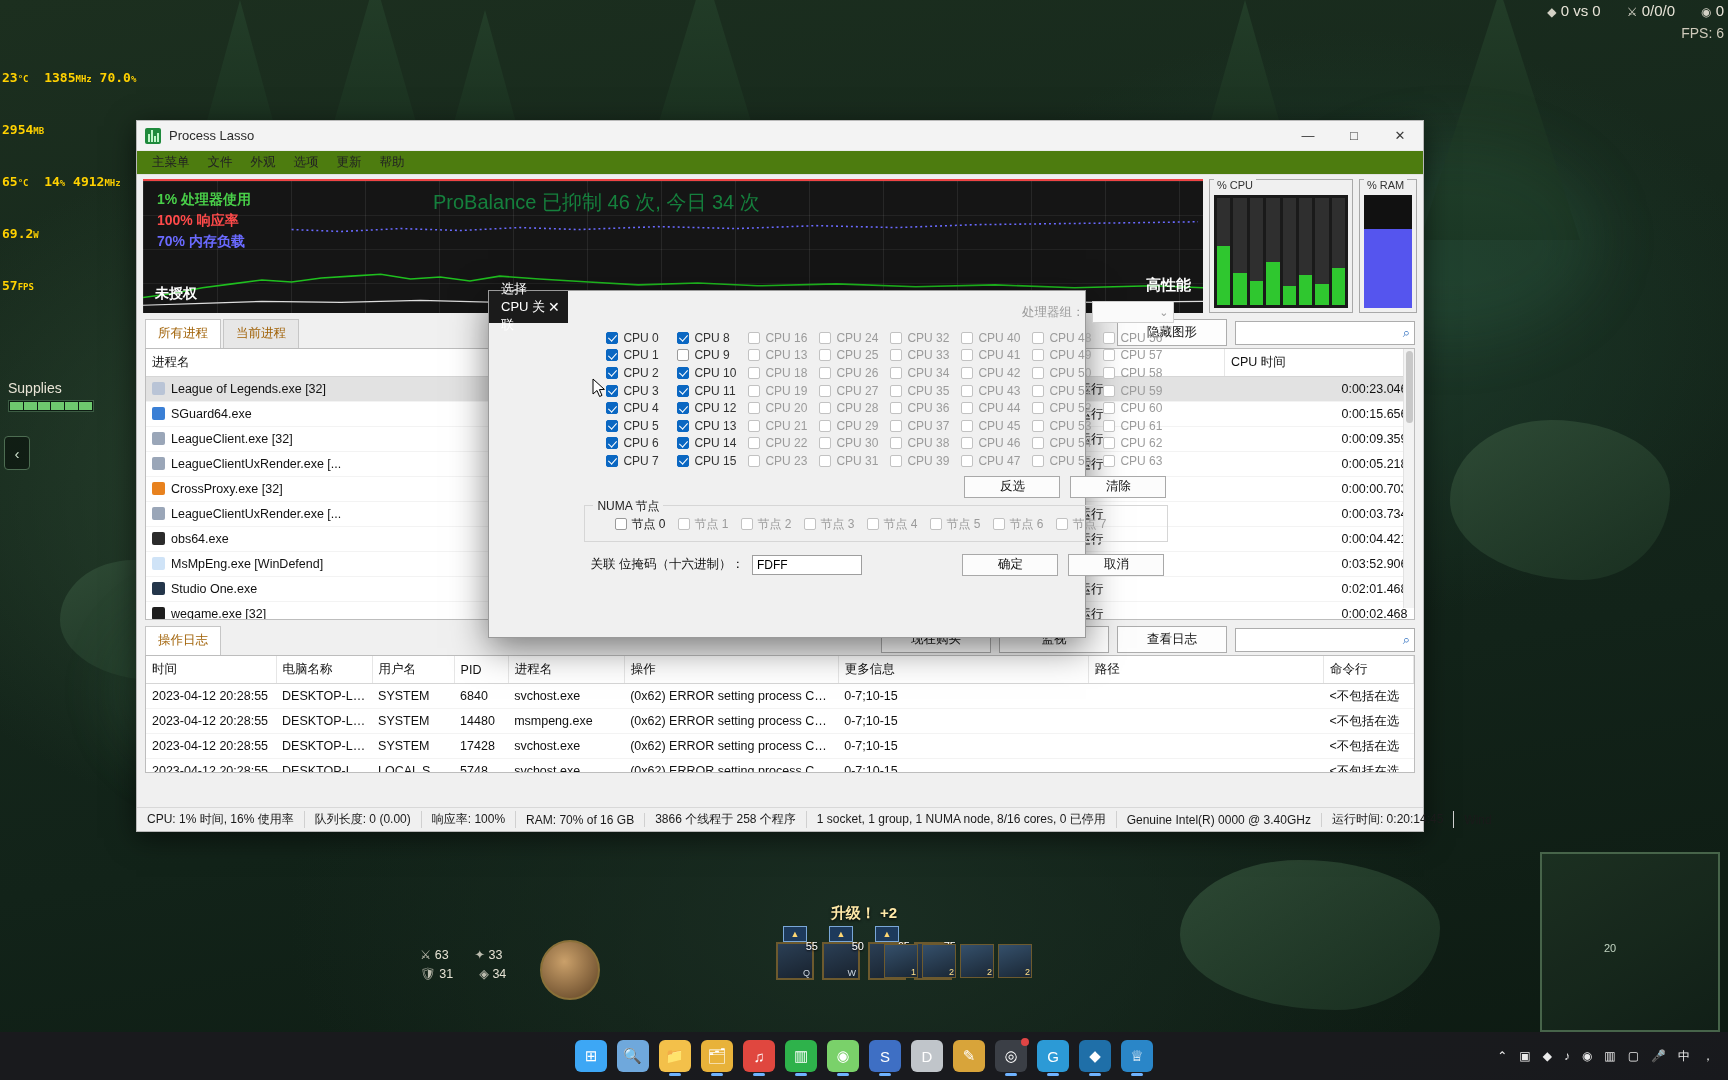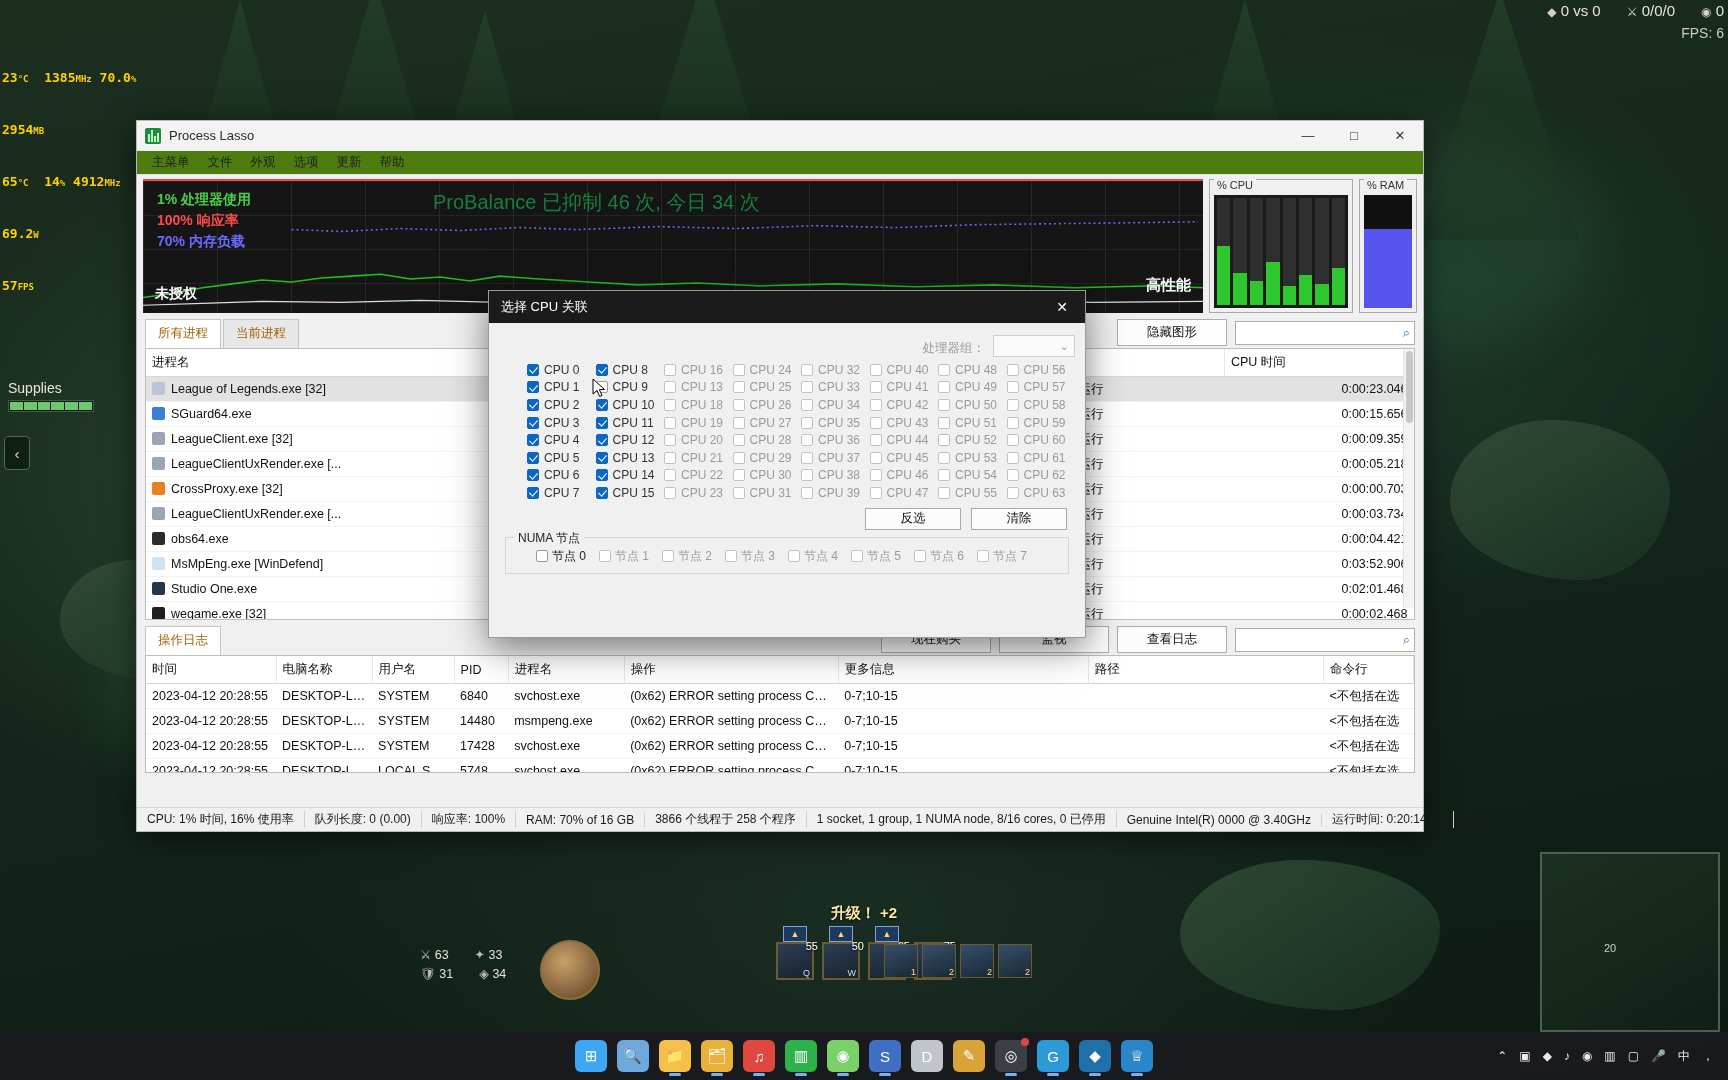--- a/index.html
+++ b/index.html
@@ -123,26 +123,26 @@
   #log-table{margin:0 8px;background:#fff;border:1px solid #bdbdbd;height:118px;overflow:hidden;}
   
   #pl-status{margin-top:auto;height:24px;background:#f0f0f0;border-top:1px solid #d8d8d8;display:flex;align-items:center;font-size:12px;color:#1a1a1a;}
   #pl-status .seg{padding:0 10px;border-right:1px solid #d0d0d0;white-space:nowrap;}
   #pl-status .seg:last-child{border-right:none;}
 
   
   #dlg{
     position:absolute; left:488px; top:290px; width:598px; height:348px;
     background:#f0f0f0; border:1px solid #9a9a9a; box-shadow:0 10px 34px rgba(0,0,0,.5);
-    display:flex; flex-direction:column;
+    display:flex; flex-direction:row;
   }
   #dlg-title{height:32px;background:#1b1b1b;color:#fff;display:flex;align-items:center;padding:0 6px 0 12px;font-size:13px;}
   #dlg-close{margin-left:auto;width:34px;height:32px;display:flex;align-items:center;justify-content:center;font-size:14px;color:#fff;}
   #dlg-body{flex:1;padding:8px 10px 0 10px;position:relative;}
-  #proc-group-row{display:flex;align-items:flex-end;justify-content:flex-end;gap:8px;height:26px;}
+  #proc-group-row{display:flex;align-items:center;justify-content:flex-end;gap:8px;height:26px;}
   #proc-group-row label{font-size:12.5px;color:#9a9a9a;}
   #proc-group-sel{width:82px;height:22px;border:1px solid #cfcfcf;background:#fafafa;display:flex;align-items:center;justify-content:flex-end;padding-right:5px;color:#9a9a9a;font-size:11px;}
   #cpu-grid{display:flex;gap:0;margin-top:4px;padding-left:28px;}
   .cpu-col{width:71px;}
   .cpu-item{display:flex;align-items:center;gap:5px;height:17.6px;font-size:12px;color:#333;}
   .cpu-item.dim{color:#9b9b9b;}
   .cb{width:12px;height:12px;border:1px solid #9a9a9a;background:#fff;border-radius:2px;flex:none;position:relative;}
   .cb.on{background:#0a67c2;border-color:#0a67c2;}
   .cb.on:after{content:"";position:absolute;left:3px;top:0.5px;width:4px;height:7px;border:solid #fff;border-width:0 1.6px 1.6px 0;transform:rotate(42deg);}
   .cb.dimbox{border-color:#c2c2c2;}
@@ -870,20 +870,30 @@
             <span class="cb dimbox"></span>
             <span>节点 6</span>
           </div>
           <div class="numa-item">
             <span class="cb dimbox"></span>
             <span>节点 7</span>
           </div>
         </div>
     </div>
 
+    <div id="hex-row">
+      <label>关联 位掩码（十六进制）：</label>
+      <div id="hex-input">
+        <span>FDFF</span>
+      </div>
+      <div id="hex-actions">
+        <div class="dlg-btn">确定</div>
+        <div class="dlg-btn">取消</div>
+      </div>
+    </div>
   </div>
 </div>
 
 <svg id="cursor" viewBox="0 0 14 20">
   <path d="M1,1 L1,16 L5,12.5 L7.6,18.5 L10,17.4 L7.4,11.6 L12.4,11.4 Z" fill="#fff" stroke="#000" stroke-width="1"></path>
 </svg>
 
 <div id="game-hud-bottom">
   <div id="levelup">升级！ +2</div>
   <div id="ability-row">

